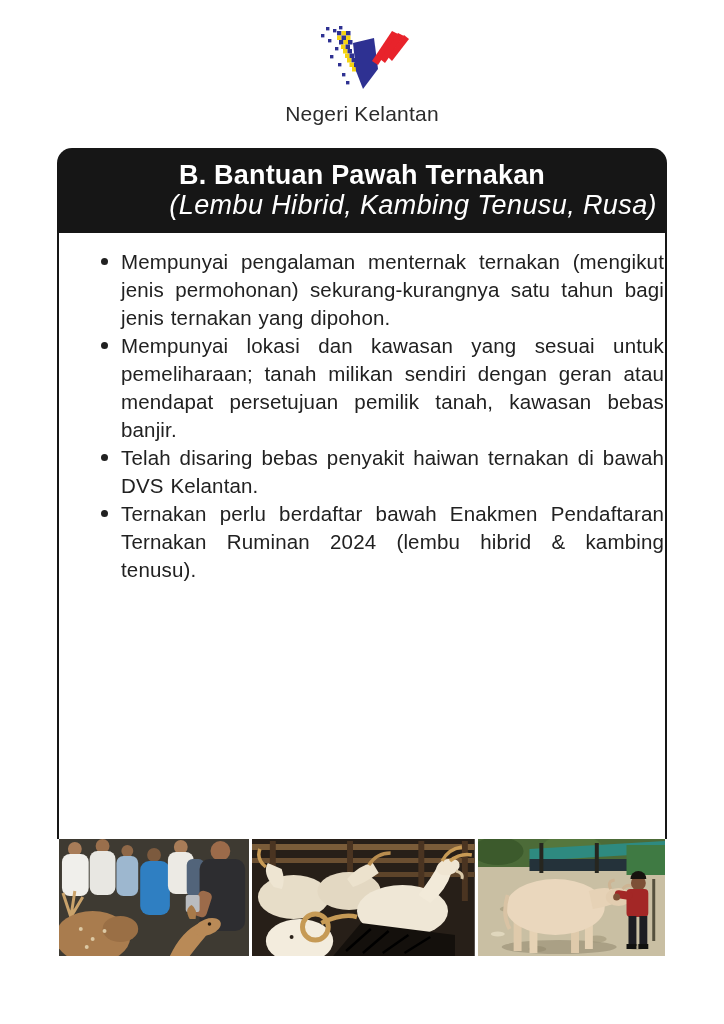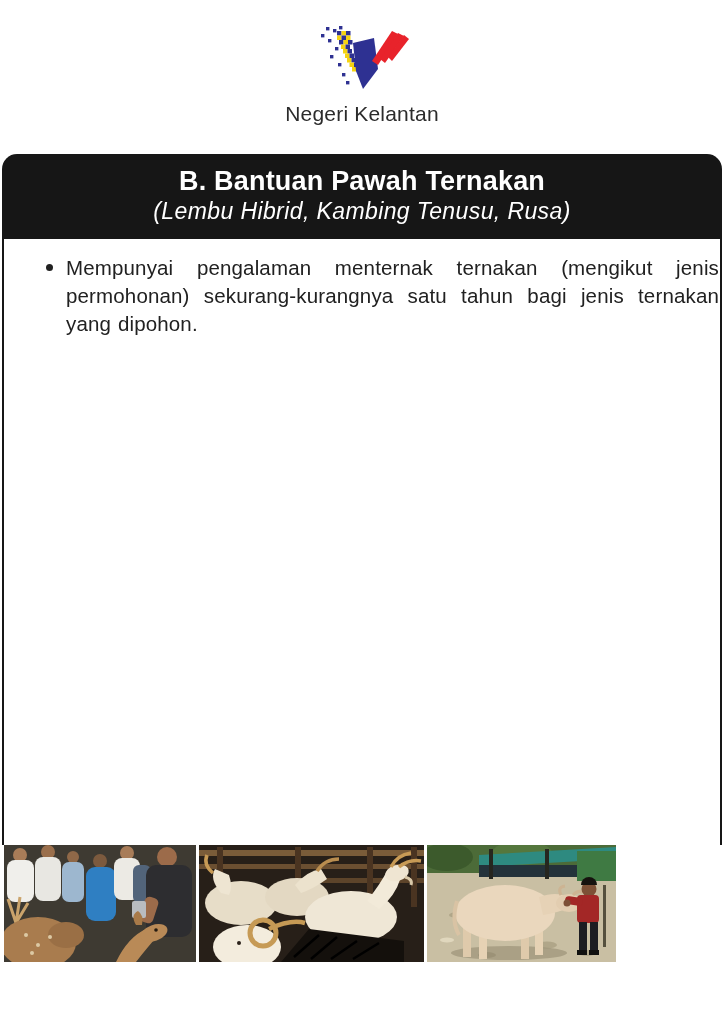--- a/index.html
+++ b/index.html
@@ -8,27 +8,27 @@
   }
   *{box-sizing:border-box; margin:0; padding:0;}
   html,body{background:#fff;}
   body{
     width:724px; height:1024px; overflow:hidden; position:relative;
     font-family:"Liberation Sans", sans-serif; background:var(--page-bg);
   }
   .page{width:724px; height:1024px; background:var(--page-bg);}
   .logo{display:block; width:100px; height:66px; margin:25px auto 10px auto;}
   .org{ text-align:center; color:var(--org-text); font-size:21px; line-height:25px; letter-spacing:.2px; font-weight:400;}
-  .doc-box{width:720px; margin:28px auto 0 auto;}
+  .doc-box{width:610px; margin:22px auto 0 auto;}
   .doc-header{
     background:var(--header-bg); color:#ffffff; text-align:center;
     border-radius:15px 15px 0 0; padding:12px 10px 13px 10px;
   }
   .doc-title{font-size:27px; font-weight:700; line-height:30px; letter-spacing:.2px;}
-  .doc-subtitle{font-size:23px; font-style:italic; font-weight:400; line-height:30px; letter-spacing:.4px;}
+  .doc-subtitle{font-size:27px; font-style:italic; font-weight:400; line-height:30px; letter-spacing:.4px;text-align:right;}
   .doc-body{
     background:#ffffff; border-left:2px solid var(--border); border-right:2px solid var(--border);
     padding:15px 1px 4px 40px; min-height:606px;
   }
   .req-list{list-style:none;}
   .req-list li{
     position:relative; padding-left:22px; color:var(--body-text);
     font-size:20.5px; line-height:28px; text-align:justify; letter-spacing:.15px; word-spacing:1px;
   }
   .req-list li::before{
@@ -94,20 +94,23 @@
   <div class="doc-box">
 
     <div class="doc-header">
       <div class="doc-title">B. Bantuan Pawah Ternakan</div>
       <div class="doc-subtitle">(Lembu Hibrid, Kambing Tenusu, Rusa)</div>
     </div>
 
     <div class="doc-body">
       <ul class="req-list">
         <li>Mempunyai pengalaman menternak ternakan (mengikut jenis permohonan) sekurang-kurangnya satu tahun bagi jenis ternakan yang dipohon.</li>
+        <li>Mempunyai lokasi dan kawasan yang sesuai untuk pemeliharaan; tanah milikan sendiri dengan geran atau mendapat persetujuan pemilik tanah, kawasan bebas banjir.</li>
+        <li>Telah disaring bebas penyakit haiwan ternakan di bawah DVS Kelantan.</li>
+        <li>Ternakan perlu berdaftar bawah Enakmen Pendaftaran Ternakan Ruminan 2024 (lembu hibrid &amp; kambing tenusu).</li>
       </ul>
     </div>
 
     <div class="photo-strip">
 
       <svg class="ph1" viewBox="0 0 192 117" preserveAspectRatio="none" aria-hidden="true">
         <rect width="192" height="117" fill="#3e3a32"></rect>
 
         <circle cx="16" cy="10" r="7" fill="#a87c58"></circle>
           <rect x="3" y="15" width="27" height="42" rx="8" fill="#f0efeb"></rect>

